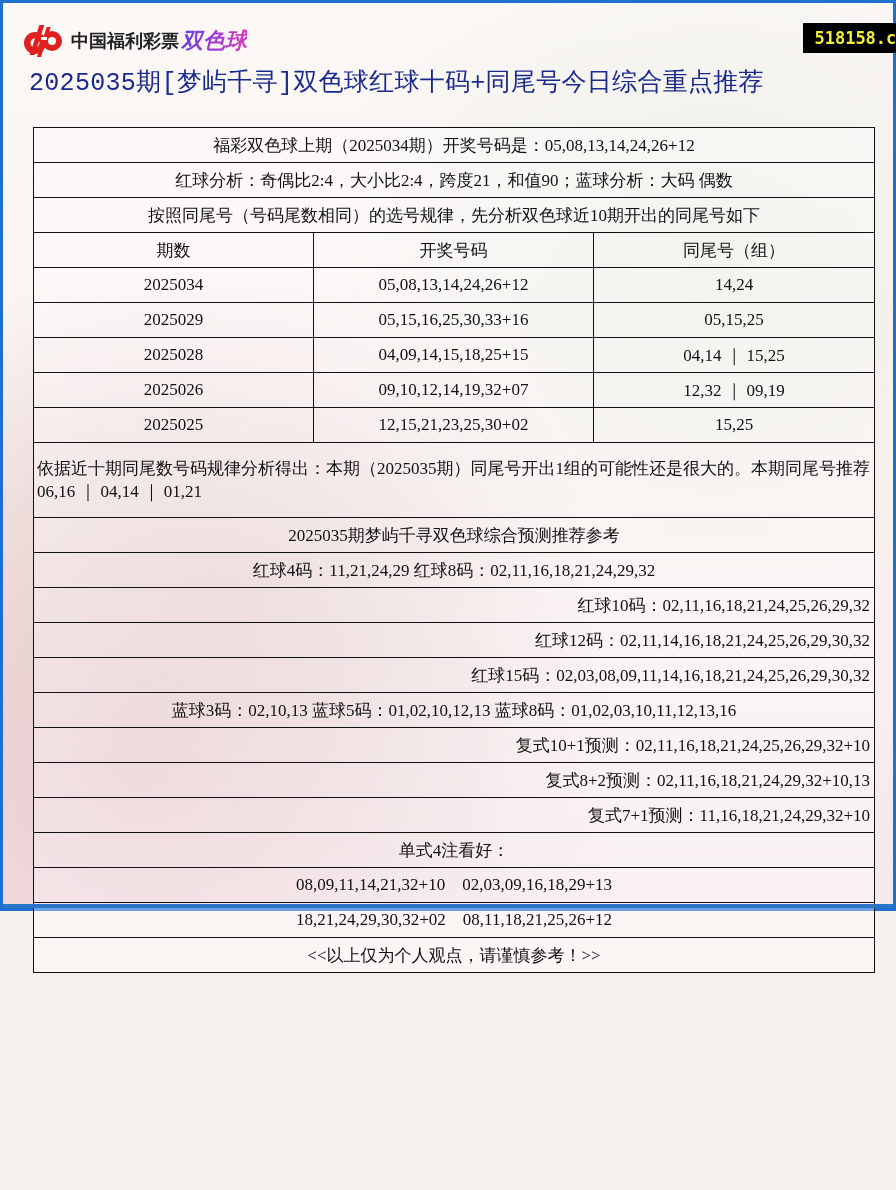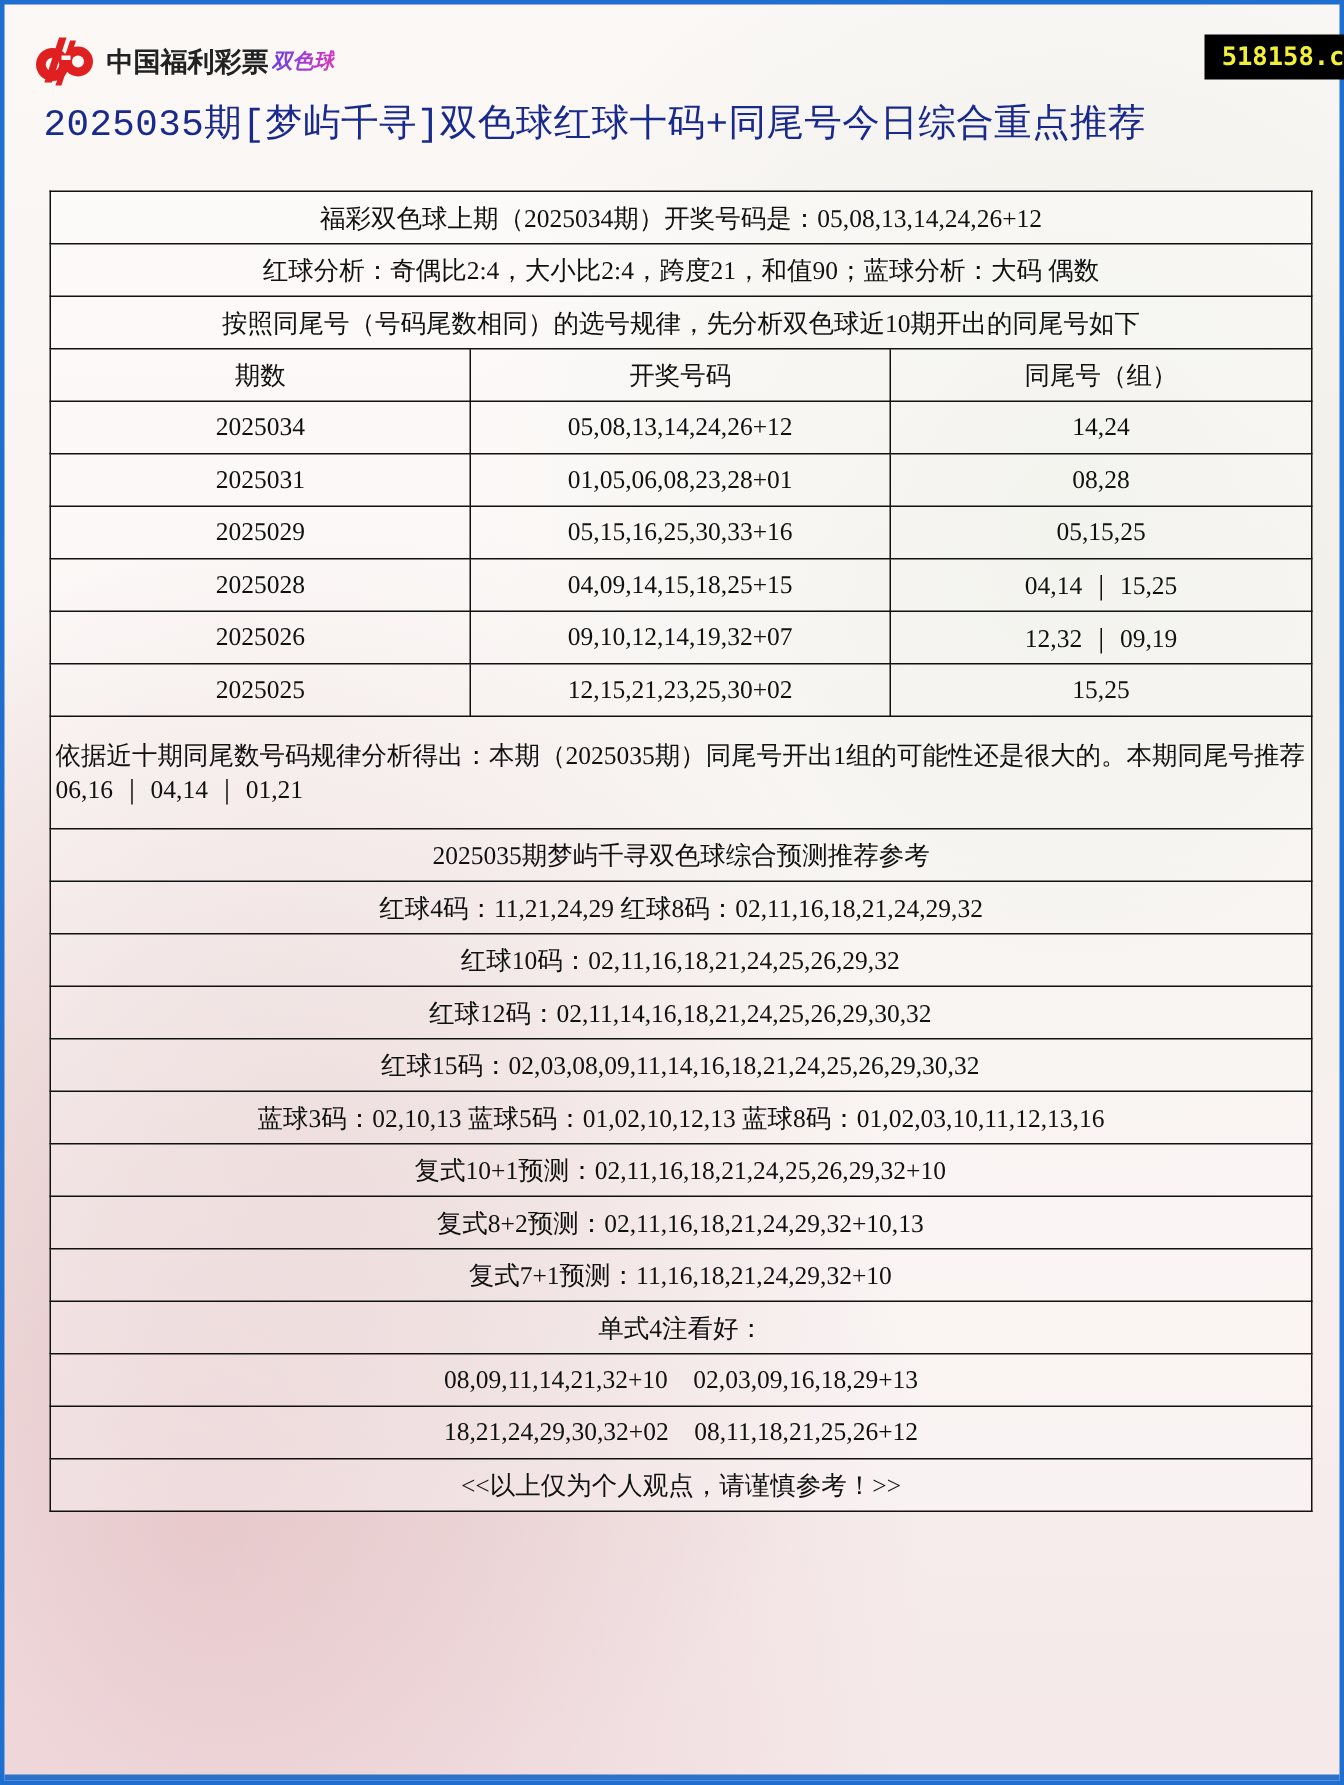--- a/index.html
+++ b/index.html
@@ -3,21 +3,21 @@
 <meta charset="utf-8">
 <style>
   html, body { margin: 0; padding: 0; }
   body {
     width: 896px; height: 1190px; overflow: hidden;
     font-family: "DejaVu Serif", "Liberation Serif", serif;
     background: #f7f1ee;
   }
   .frame {
     position: relative;
-    width: 896px; height: 1190px; box-sizing: border-box;
+    width: 896px; height: 911px; box-sizing: border-box;
     border: 3px solid #1f6fd1;
     border-top-width: 3px;
     background:
       radial-gradient(ellipse at 15% 85%, rgba(214,150,160,0.35), rgba(0,0,0,0) 45%),
       radial-gradient(ellipse at 80% 30%, rgba(200,215,190,0.25), rgba(0,0,0,0) 40%),
       radial-gradient(ellipse at 25% 65%, rgba(190,160,150,0.25), rgba(0,0,0,0) 40%),
       linear-gradient(180deg, #fbf8f6 0%, #f8f1ef 60%, #f5e9ea 100%);
   }
   .frame::after {
     content: ""; position: absolute; left: 0; right: 0; bottom: 0; height: 4px;
@@ -30,21 +30,21 @@
   }
   .logo-mark {
     width: 44px; height: 36px; position: relative; margin-right: 6px;
   }
   .logo-text-cn {
     font-family: "DejaVu Sans", sans-serif; font-weight: bold;
     font-size: 18px; color: #222; letter-spacing: 0px;
   }
   .logo-text-ssq {
     font-family: "DejaVu Sans", sans-serif; font-weight: bold; font-style: italic;
-    font-size: 14px; color: #8a2fd6; margin-left: 2px;
+    font-size: 22px; color: #8a2fd6; margin-left: 2px;
     background: linear-gradient(90deg, #6b3de0, #d63ac0);
     -webkit-background-clip: text; background-clip: text; -webkit-text-fill-color: transparent;
   }
   .site-badge {
     position: absolute; left: 762px; top: 20px; width: 115px; height: 30px;
     background: #000; color: #f2ef3a;
     font-family: "DejaVu Sans Mono", "Liberation Mono", monospace;
     font-size: 17px; font-weight: bold;
     display: flex; align-items: center; justify-content: center; margin-left: 38px;
   }
@@ -58,21 +58,21 @@
     position: absolute; left: 30px; top: 124px; width: 841px;
     border-collapse: collapse; table-layout: fixed;
     font-size: 17px; color: #111;
     background: rgba(255,255,255,0.35);
   }
   table.main td {
     border: 1.5px solid #111; height: 34px; padding: 0 4px;
     text-align: center; vertical-align: middle; white-space: nowrap;
     font-family: "Liberation Serif", "DejaVu Serif", serif;
   }
-  table.main td.left { text-align: center; padding-left: 3px; }
+  table.main td.left { text-align: right; padding-left: 3px; }
   table.main td.wrap { white-space: normal; text-align: left; height: 70px; line-height: 23px; padding: 2px 3px; }
   .cn { font-family: "DejaVu Serif", "Liberation Serif", serif; }
 </style>
 </head>
 <body>
 
 <div class="frame">
   <div class="header-bar">
     <div class="logo">
       <span class="logo-mark">
@@ -111,25 +111,20 @@
       </tr>
       <tr>
         <td class="cn">期数</td>
         <td class="cn">开奖号码</td>
         <td class="cn">同尾号（组）</td>
       </tr>
       <tr>
         <td>2025034</td>
         <td>05,08,13,14,24,26+12</td>
         <td>14,24</td>
-      </tr>
-      <tr>
-        <td>2025031</td>
-        <td>01,05,06,08,23,28+01</td>
-        <td>08,28</td>
       </tr>
       <tr>
         <td>2025029</td>
         <td>05,15,16,25,30,33+16</td>
         <td>05,15,25</td>
       </tr>
       <tr>
         <td>2025028</td>
         <td>04,09,14,15,18,25+15</td>
         <td>04,14 ｜ 15,25</td>

